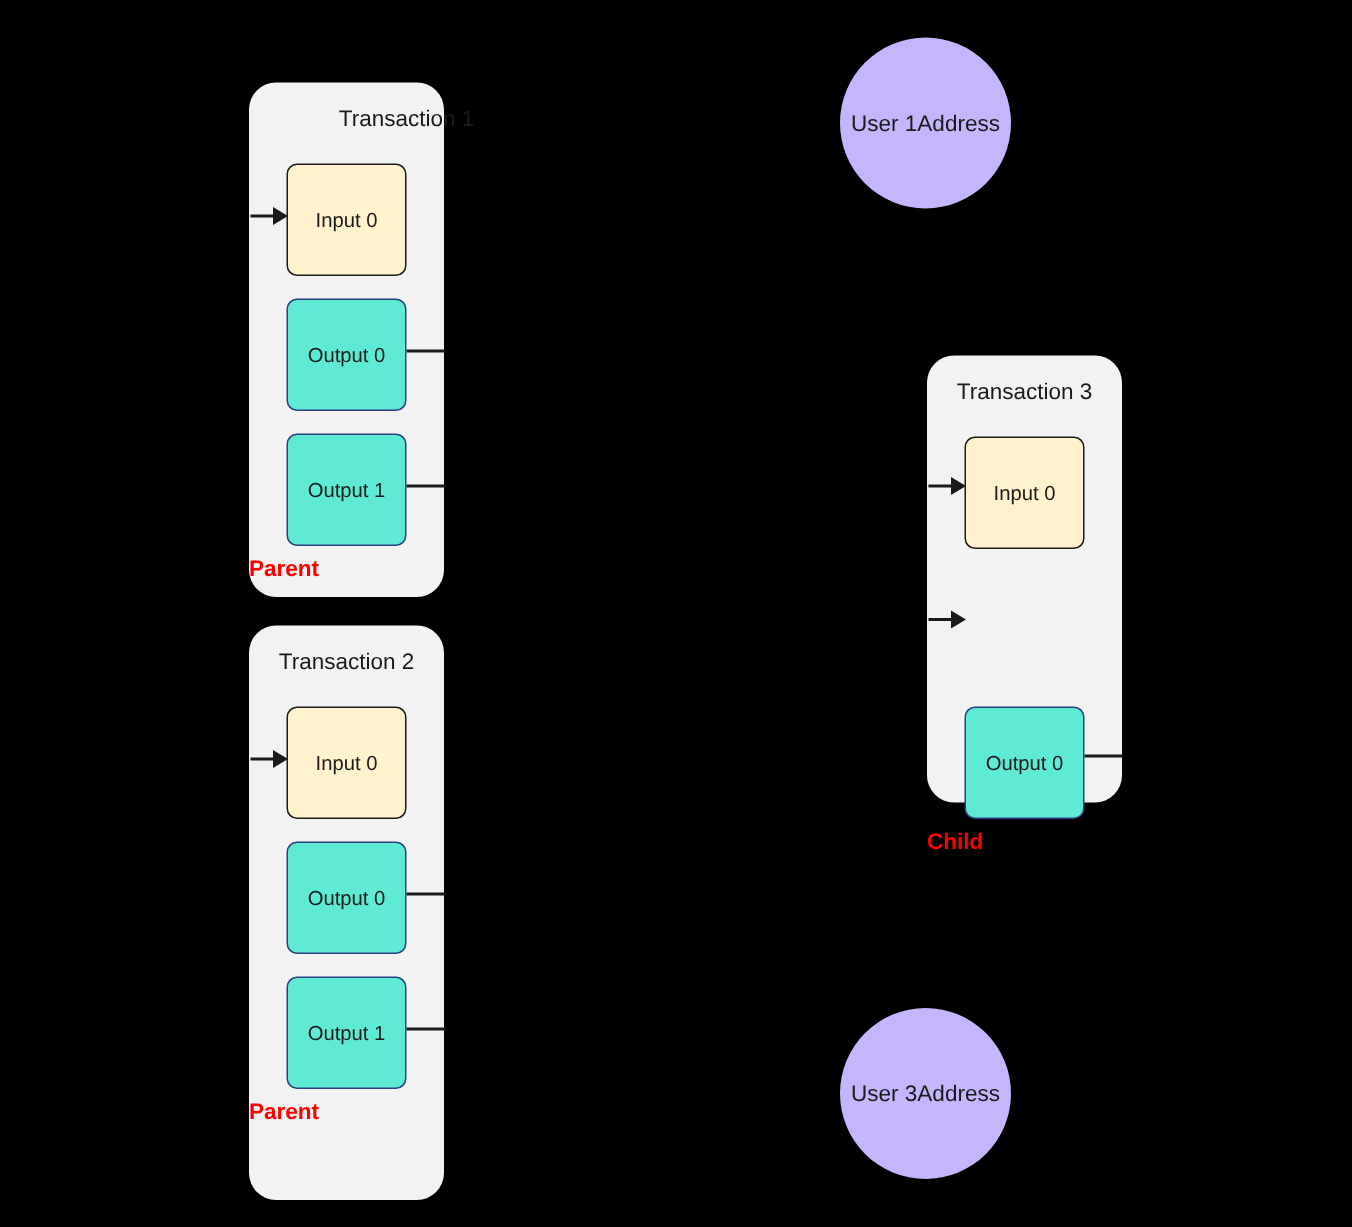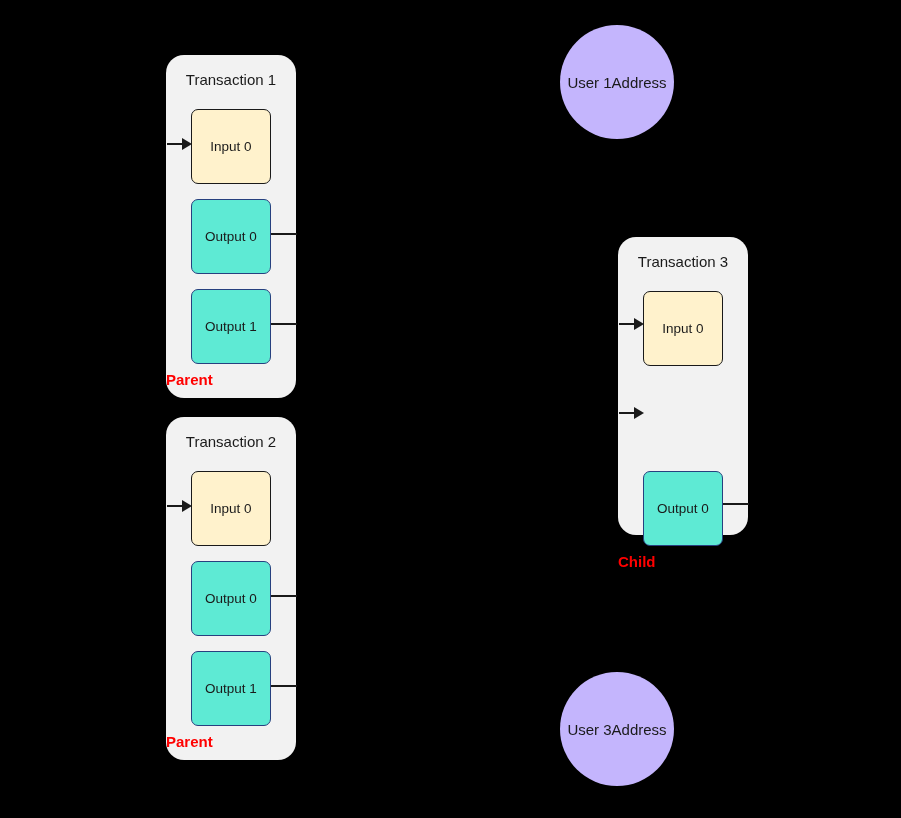--- a/index.html
+++ b/index.html
@@ -95,38 +95,38 @@
     border-bottom: 6px solid transparent;
     border-left: 10px solid #1a1a1a;
   }
 </style>
 </head>
 <body>
 
 <div id="canvas">
 
   <div class="tx-card" style="left:166px; top:55px; width:130px; height:343px;">
-    <div class="tx-title" style="top:16px;">Transaction 1</div>
+    <div class="tx-title" style="top:16px;padding-left:40px;">Transaction 1</div>
 
     <div class="io-box input" style="left:25px; top:54px; width:80px; height:75px;">Input 0</div>
 
     <div class="io-box output" style="left:25px; top:144px; width:80px; height:75px;">Output 0</div>
 
     <div class="io-box output" style="left:25px; top:234px; width:80px; height:75px;">Output 1</div>
 
     <div class="tx-role" style="top:316px;">Parent</div>
   </div>
 
   <div class="edge" style="left:167px; top:143px; width:17px;"></div>
   <div class="arrow-head" style="left:182px; top:138px;"></div>
 
   <div class="edge" style="left:271px; top:233px; width:26px;"></div>
   <div class="edge" style="left:271px; top:323px; width:26px;"></div>
 
-  <div class="tx-card" style="left:166px; top:417px; width:130px; height:343px;">
+  <div class="tx-card" style="left:166px; top:417px; width:130px; height:383px;">
     <div class="tx-title" style="top:16px;">Transaction 2</div>
 
     <div class="io-box input" style="left:25px; top:54px; width:80px; height:75px;">Input 0</div>
 
     <div class="io-box output" style="left:25px; top:144px; width:80px; height:75px;">Output 0</div>
 
     <div class="io-box output" style="left:25px; top:234px; width:80px; height:75px;">Output 1</div>
 
     <div class="tx-role" style="top:316px;">Parent</div>
   </div>

